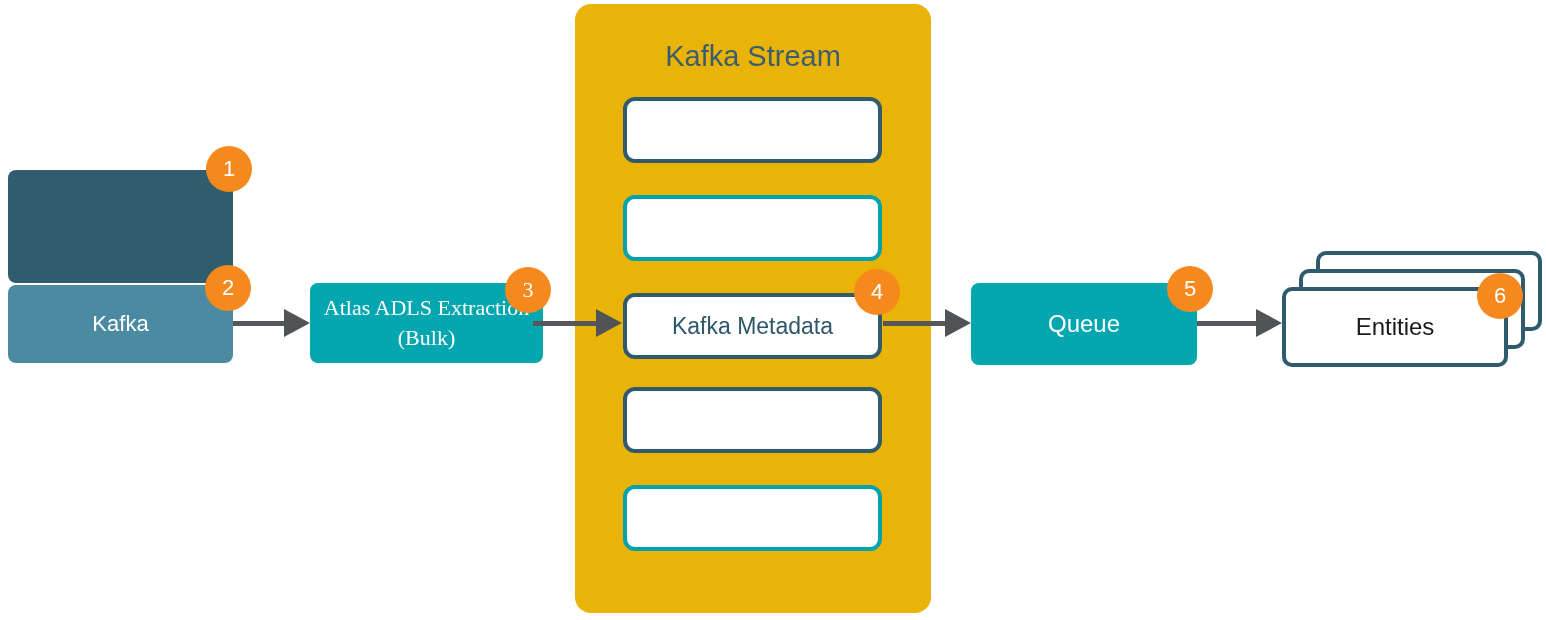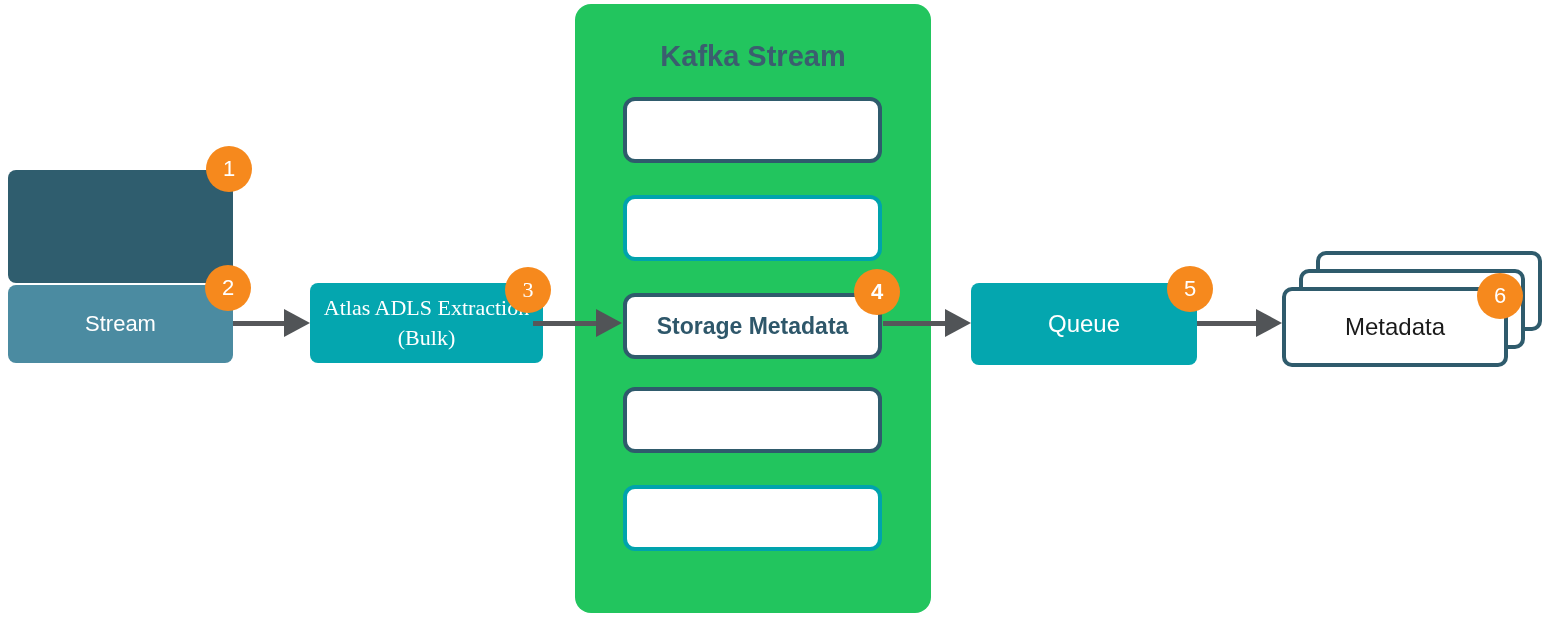--- a/index.html
+++ b/index.html
@@ -61,23 +61,22 @@
   .badge-2 { left: 197px; top: -20px; }
   .badge-3 { left: 195px; top: -16px; }
   .badge-4 { left: 227px; top: -28px; }
   .badge-5 { left: 196px; top: -17px; }
   .badge-6 { left: 191px; top: -18px; }
 
   .kafka-panel {
     position: absolute;
     left: 575px; top: 4px;
     width: 356px; height: 609px;
-    background: #22c55e;
+    background: #eab308;
     border-radius: 16px;
-    font-weight: bold;
   }
   .kafka-title {
     position: absolute;
     top: 36px; left: 0;
     width: 100%;
     text-align: center;
     color: #3b5e6f;
     font-size: 29px;
   }
   .kafka-slot {
@@ -145,21 +144,21 @@
 
 <div class="canvas">
 
   <div class="node node-adls">
     <div class="badge badge-1">
       <span>1</span>
     </div>
   </div>
 
   <div class="node node-queue">
-    <span>Stream</span>
+    <span>Kafka</span>
     <div class="badge badge-2">
       <span>2</span>
     </div>
   </div>
 
   <div class="arrow arrow-1">
     <div class="shaft"></div>
     <div class="head"></div>
   </div>
 
@@ -175,21 +174,21 @@
     <div class="head"></div>
   </div>
 
   <div class="kafka-panel">
     <div class="kafka-title">Kafka Stream</div>
 
     <div class="kafka-slot slot-dark slot-0"></div>
     <div class="kafka-slot slot-teal slot-1"></div>
 
     <div class="kafka-slot slot-dark slot-2">
-      <span>Storage Metadata</span>
+      <span>Kafka Metadata</span>
       <div class="badge badge-4">
         <span>4</span>
       </div>
     </div>
 
     <div class="kafka-slot slot-dark slot-3"></div>
     <div class="kafka-slot slot-teal slot-4"></div>
   </div>
 
   <div class="arrow arrow-3">
@@ -205,19 +204,19 @@
   </div>
 
   <div class="arrow arrow-4">
     <div class="shaft"></div>
     <div class="head"></div>
   </div>
 
   <div class="entities-card entities-back"></div>
   <div class="entities-card entities-middle"></div>
   <div class="entities-card entities-front">
-    <span>Metadata</span>
+    <span>Entities</span>
     <div class="badge badge-6">
       <span>6</span>
     </div>
   </div>
 
 </div>
 
 </body></html>

